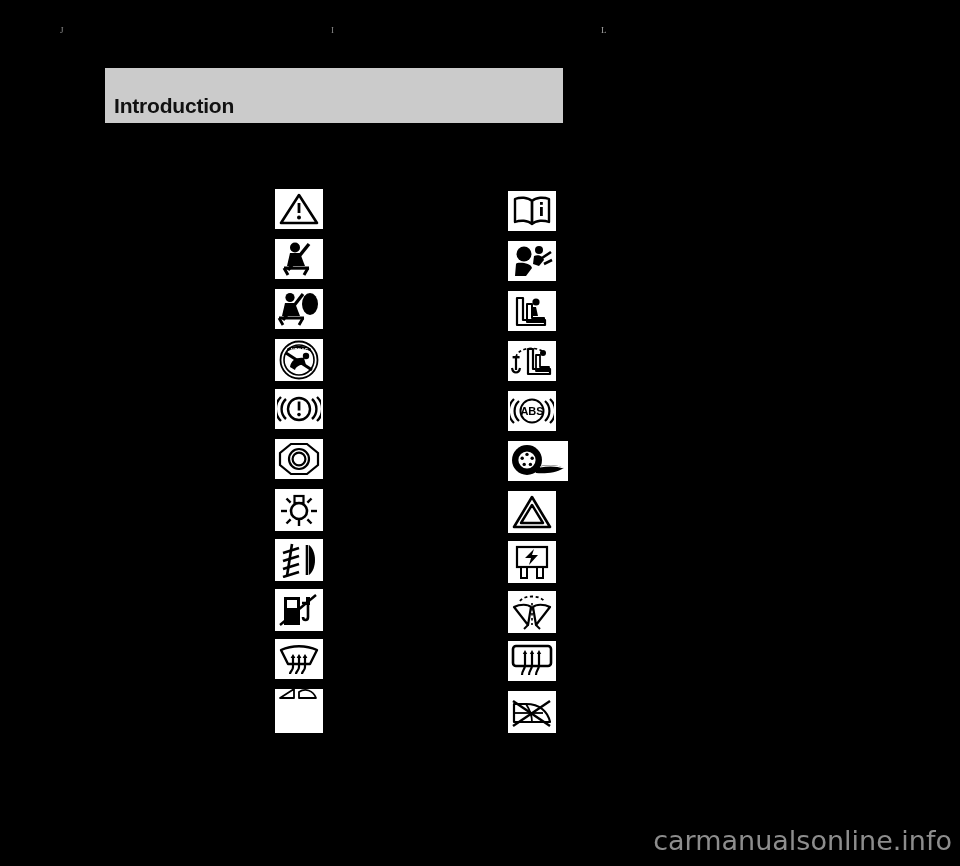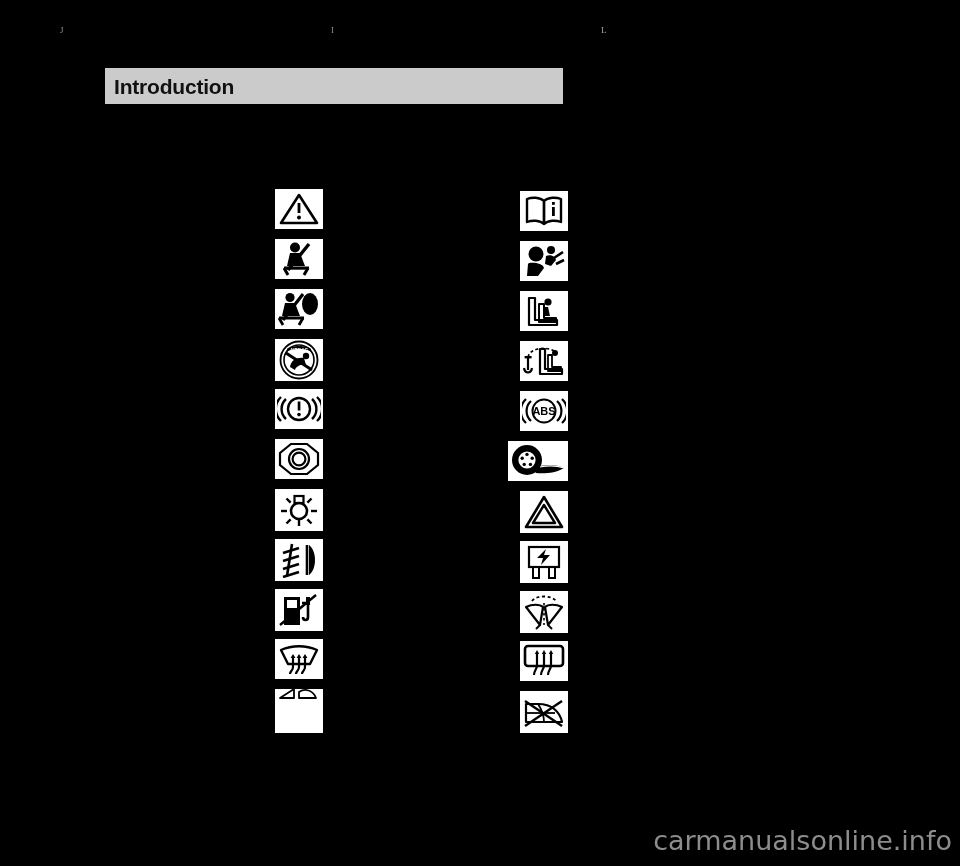--- a/index.html
+++ b/index.html
@@ -30,42 +30,42 @@
   .mark-left   { left: 60px;  }
   .mark-center { left: 331px; }
   .mark-right  { left: 601px; color: #a6a6a6; }
 
   
   .title-bar {
     position: absolute;
     left: 105px;
     top: 68px;
     width: 458px;
-    height: 36px;
+    height: 55px;
     background: #cbcbcb;
   }
   .title-text {
     position: absolute;
     left: 9px;
     bottom: 5px;
     font-size: 21px;
     font-weight: bold;
     color: #111111;
     letter-spacing: -0.2px;
     font-family: "Liberation Sans", sans-serif;
   }
 
   
   .symbol-col {
     position: absolute;
     display: flex;
     flex-direction: column;
   }
   .col-left  { left: 275px; top: 189px; }
-  .col-right { left: 508px; top: 191px; align-items: flex-end; }
+  .col-right { left: 508px; top: 191px; }
 
   .symbol-row {
     height: 50px;
     display: flex;
     align-items: flex-start;
   }
   .symbol-tile {
     background: #ffffff;
     display: flex;
     align-items: center;

